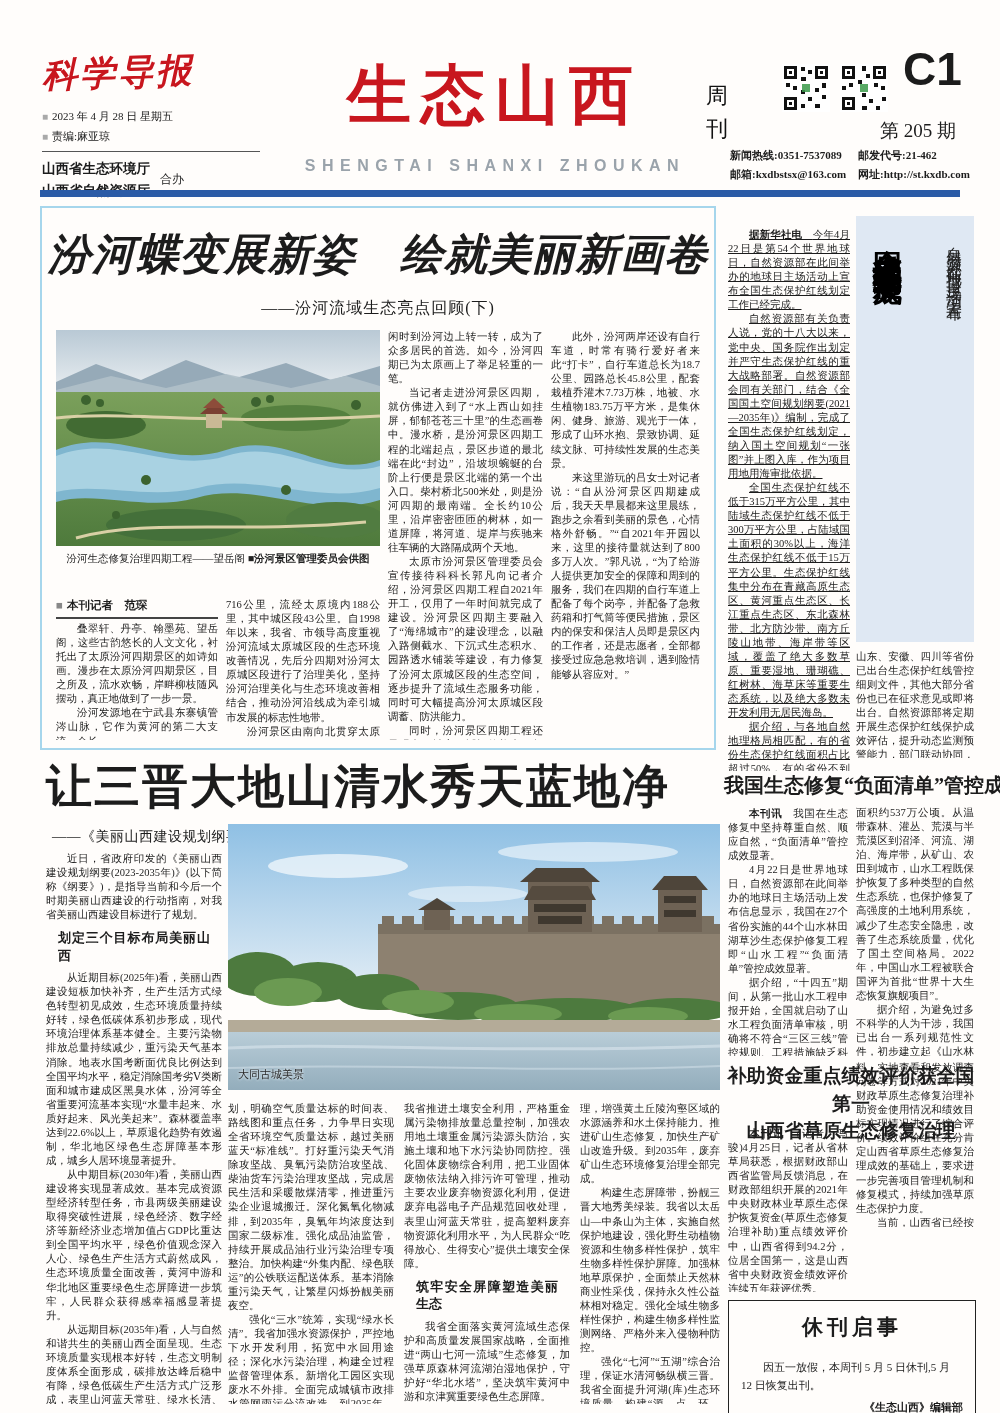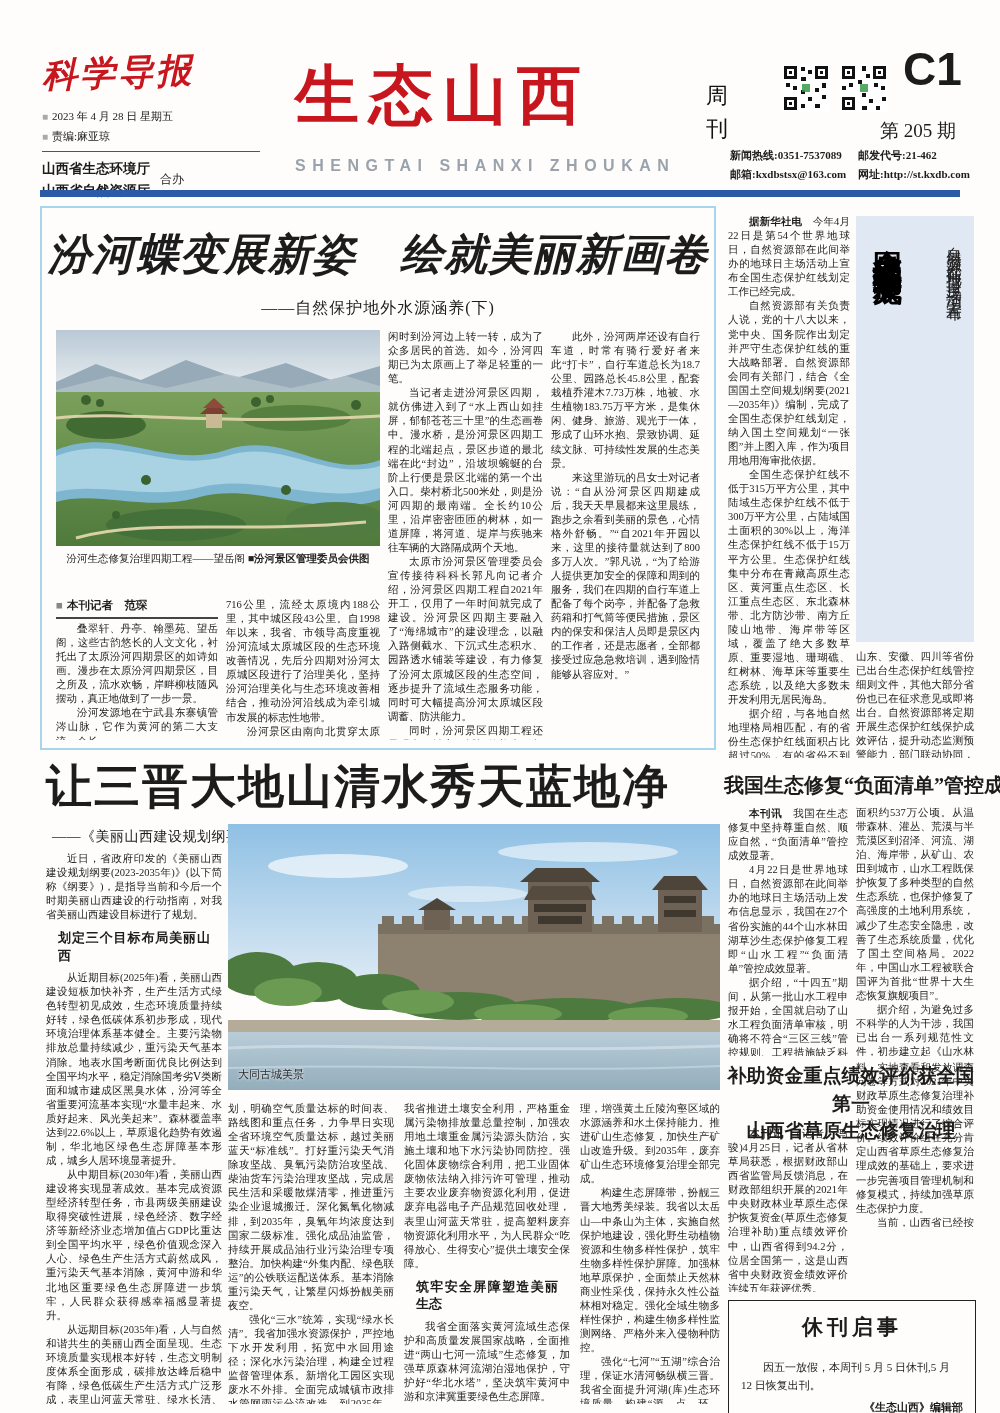--- a/index.html
+++ b/index.html
@@ -63,21 +63,21 @@
     <hr class="mh-rule" style="margin-top:7px;width:218px;">
     <div style="display:flex;align-items:center;margin-top:6px;">
       <div class="org">
         <div>山西省生态环境厅</div>
         <div>山西省自然资源厅</div>
       </div>
       <div class="co" style="margin-left:10px;">合办</div>
     </div>
   </div>
 
-  <div class="abs" style="left:295px;top:52px;width:400px;">
+  <div class="abs" style="left:295px;top:52px;width:400px;text-align:center;">
     <div class="main-title">生态山西</div>
     <div class="pinyin" style="margin-top:18px;">SHENGTAI SHANXI ZHOUKAN</div>
   </div>
   <div class="abs weekly" style="left:702px;top:68px;">周 刊</div>
 
   <div class="abs" style="left:782px;top:64px;">
     <svg width="48" height="48" viewBox="0 0 48 48">
       <rect width="48" height="48" fill="#fff"></rect>
       <g fill="#111">
         <rect x="2" y="2" width="13" height="13"></rect>
@@ -152,21 +152,21 @@
   </div>
   <div class="abs contact" style="left:858px;top:146px;">
     <div>邮发代号:21-462</div>
     <div>网址:http://st.kxdb.com</div>
   </div>
 
   <div class="abs blue-bar" style="left:40px;top:190px;width:920px;"></div>
 
   <div class="abs a1-box" style="left:40px;top:206px;width:672px;height:540px;">
     <div class="a1-h1" style="margin-top:18px;font-style:italic;">汾河蝶变展新姿　绘就美丽新画卷</div>
-    <div class="a1-sub" style="margin-top:14px;">——自然保护地外水源涵养(下)</div>
+    <div class="a1-sub" style="margin-top:14px;">——汾河流域生态亮点回顾(下)</div>
 
     <div class="abs" style="left:14px;top:122px;width:324px;height:216px;">
       <svg width="324" height="216" viewBox="0 0 324 216">
         <defs>
           <linearGradient id="sky1" x1="0" y1="0" x2="0" y2="1">
             <stop offset="0" stop-color="#b9c9d5"></stop>
               <stop offset="1" stop-color="#e9eef1"></stop>
           </linearGradient>
           <linearGradient id="grass1" x1="0" y1="0" x2="0" y2="1">
             <stop offset="0" stop-color="#7ba05b"></stop>
@@ -222,21 +222,21 @@
         <p>当记者走进汾河景区四期，就仿佛进入到了“水上西山如挂屏，郁郁苍苍三十里”的生态画卷中。漫水桥，是汾河景区四期工程的北端起点，景区步道的最北端在此“封边”，沿坡坝蜿蜒的台阶上行便是景区北端的第一个出入口。柴村桥北500米处，则是汾河四期的最南端。全长约10公里，沿岸密密匝匝的树林，如一道屏障，将河道、堤岸与疾驰来往车辆的大路隔成两个天地。</p>
         <p>太原市汾河景区管理委员会宣传接待科科长郭凡向记者介绍，汾河景区四期工程自2021年开工，仅用了一年时间就完成了建设。汾河景区四期主要融入了“海绵城市”的建设理念，以融入路侧截水、下沉式生态积水、园路透水铺装等建设，有力修复了汾河太原城区段的生态空间，逐步提升了流域生态服务功能，同时可大幅提高汾河太原城区段调蓄、防洪能力。</p>
         <p>同时，汾河景区四期工程还显现出了城市“碳肺”的能力，起到了污染遏制、湿度增加、气温降低等特点。汾河从曾经的有河无水、有水皆污到如今成为了一个宜居、宜游、宜业的生态环境，其工程量的增加、难度的加大可想而知。</p>
       </div>
     <div class="abs col" style="left:509px;top:122px;width:149px;height:410px;">
         <p>此外，汾河两岸还设有自行车道，时常有骑行爱好者来此“打卡”，自行车道总长为18.7公里、园路总长45.8公里，配套栽植乔灌木7.73万株，地被、水生植物183.75万平方米，是集休闲、健身、旅游、观光于一体，形成了山环水抱、景致协调、延续文脉、可持续性发展的生态美景。</p>
         <p>来这里游玩的吕女士对记者说：“自从汾河景区四期建成后，我天天早晨都来这里晨练，跑步之余看到美丽的景色，心情格外舒畅。”“自2021年开园以来，这里的接待量就达到了800多万人次。”郭凡说，“为了给游人提供更加安全的保障和周到的服务，我们在四期的自行车道上配备了每个岗亭，并配备了急救药箱和打气筒等便民措施，景区内的保安和保洁人员即是景区内的工作者，还是志愿者，全部都接受过应急急救培训，遇到险情能够从容应对。”</p>
       </div>
   </div>
 
-  <div class="abs col" style="left:728px;top:214px;width:122px;height:544px;">
+  <div class="abs col" style="left:728px;top:227px;width:122px;height:544px;text-decoration:underline;">
       <p><b>据新华社电　</b>今年4月22日是第54个世界地球日，自然资源部在此间举办的地球日主场活动上宣布全国生态保护红线划定工作已经完成。</p>
       <p>自然资源部有关负责人说，党的十八大以来，党中央、国务院作出划定并严守生态保护红线的重大战略部署。自然资源部会同有关部门，结合《全国国土空间规划纲要(2021—2035年)》编制，完成了全国生态保护红线划定，纳入国土空间规划“一张图”并上图入库，作为项目用地用海审批依据。</p>
       <p>全国生态保护红线不低于315万平方公里，其中陆域生态保护红线不低于300万平方公里，占陆域国土面积的30%以上，海洋生态保护红线不低于15万平方公里。生态保护红线集中分布在青藏高原生态区、黄河重点生态区、长江重点生态区、东北森林带、北方防沙带、南方丘陵山地带、海岸带等区域，覆盖了绝大多数草原、重要湿地、珊瑚礁、红树林、海草床等重要生态系统，以及绝大多数未开发利用无居民海岛。</p>
       <p>据介绍，与各地自然地理格局相匹配，有的省份生态保护红线面积占比超过50%，有的省份不到10%。红线包括整合优化后的自然保护地面积约180万平方公里；自然保护地外水源涵养、生物多样性维护、水土保持、防风固沙、海岸防护等生态功能极重要区域，及水土流失、沙漠化、石漠化、海岸侵蚀等生态极脆弱区域约85万平方公里；其他具有潜在重要生态价值的区域约50万平方公里。</p>
     </div>
   <div class="abs rt-banner" style="left:856px;top:216px;width:118px;height:426px;">
     <div class="abs vtitle" style="left:12px;top:10px;height:406px;">全国生态保护红线划定工作完成</div>
     <div class="abs vkicker" style="right:10px;top:18px;height:390px;">自然资源部在地球日主场活动上宣布</div>
   </div>
   <div class="abs col" style="left:856px;top:650px;width:118px;height:108px;">
@@ -352,21 +352,21 @@
       <path d="M0 224 C120 218 260 230 492 222" stroke="#cfdde6" stroke-width="3" fill="none" opacity="0.8"></path>
       <path d="M0 244 C150 238 300 250 492 242" stroke="#cfdde6" stroke-width="2" fill="none" opacity="0.6"></path>
     </svg>
     <div class="photo-cap2">大同古城美景</div>
   </div>
 
   <div class="abs col" style="left:46px;top:852px;width:176px;height:552px;">
       <p>近日，省政府印发的《美丽山西建设规划纲要(2023-2035年)》(以下简称《纲要》)，是指导当前和今后一个时期美丽山西建设的行动指南，对我省美丽山西建设目标进行了规划。</p>
       <p class="sub">划定三个目标布局美丽山西</p>
       <p>从近期目标(2025年)看，美丽山西建设短板加快补齐，生产生活方式绿色转型初见成效，生态环境质量持续好转，绿色低碳体系初步形成，现代环境治理体系基本健全。主要污染物排放总量持续减少，重污染天气基本消除。地表水国考断面优良比例达到全国平均水平，稳定消除国考劣Ⅴ类断面和城市建成区黑臭水体，汾河等全省重要河流基本实现“水量丰起来、水质好起来、风光美起来”。森林覆盖率达到22.6%以上，草原退化趋势有效遏制，华北地区绿色生态屏障基本形成，城乡人居环境显著提升。</p>
-      <p>从中期目标(2030年)看，美丽山西建设将实现显著成效。基本完成资源型经济转型任务，市县两级美丽建设取得突破性进展，绿色经济、数字经济等新经济业态增加值占GDP比重达到全国平均水平，绿色价值观念深入人心、绿色生产生活方式蔚然成风，重污染天气基本消除，黄河中游和华北地区重要绿色生态屏障进一步筑牢，人民群众获得感幸福感显著提升。</p>
+      <p>从中期目标(2030年)看，美丽山西建设将实现显著成效。基本完成资源型经济转型任务，市县两级美丽建设取得突破性进展，绿色经济、数字经济等新经济业态增加值占GDP比重达到全国平均水平，绿色价值观念深入人心、绿色生产生活方式蔚然成风，生态环境质量全面改善，黄河中游和华北地区重要绿色生态屏障进一步筑牢，人民群众获得感幸福感显著提升。</p>
       <p>从远期目标(2035年)看，人与自然和谐共生的美丽山西全面呈现。生态环境质量实现根本好转，生态文明制度体系全面形成，碳排放达峰后稳中有降，绿色低碳生产生活方式广泛形成，表里山河蓝天常驻、绿水长清、黄土复净。资源型经济转型任务全面完成，为能源革命和解决资源型地区经济转型难题贡献出“山西方案”、打造出“山西样板”。</p>
     </div>
   <div class="abs col" style="left:228px;top:1102px;width:166px;height:302px;">
       <p class="cont">划，明确空气质量达标的时间表、路线图和重点任务，力争早日实现全省环境空气质量达标，越过美丽蓝天“标准线”。打好重污染天气消除攻坚战、臭氧污染防治攻坚战、柴油货车污染治理攻坚战，完成居民生活和采暖散煤清零，推进重污染企业退城搬迁。深化氮氧化物减排，到2035年，臭氧年均浓度达到国家二级标准。强化成品油监管，持续开展成品油行业污染治理专项整治。加快构建“外集内配、绿色联运”的公铁联运配送体系。基本消除重污染天气，让繁星闪烁扮靓美丽夜空。</p>
       <p>强化“三水”统筹，实现“绿水长清”。我省加强水资源保护，严控地下水开发利用，拓宽中水回用途径；深化水污染治理，构建全过程监督管理体系。新增化工园区实现废水不外排。全面完成城镇市政排水管网雨污分流改造，到2035年，全省地表水国考断面水体达到或优于Ⅲ类水质比例达到95%；加强水生态建设，持续精准开展生态补水，保障河流生态流量。开展“清河”专项行动，清除底泥等水体内源污染。到2035年，实现“清水绿岸、鱼翔浅底、人水和谐”的美好愿景。</p>
     </div>
   <div class="abs col" style="left:404px;top:1102px;width:166px;height:302px;">
       <p class="cont">我省推进土壤安全利用，严格重金属污染物排放量总量控制，加强农用地土壤重金属污染源头防治，实施土壤和地下水污染协同防控。强化固体废物综合利用，把工业固体废物依法纳入排污许可管理，推动主要农业废弃物资源化利用，促进废弃电器电子产品规范回收处理，表里山河蓝天常驻，提高塑料废弃物资源化利用水平，为人民群众“吃得放心、生得安心”提供土壤安全保障。</p>
       <p class="sub">筑牢安全屏障塑造美丽生态</p>
       <p>我省全面落实黄河流域生态保护和高质量发展国家战略，全面推进“两山七河一流域”生态修复，加强草原森林河流湖泊湿地保护，守护好“华北水塔”，坚决筑牢黄河中游和京津冀重要绿色生态屏障。</p>

